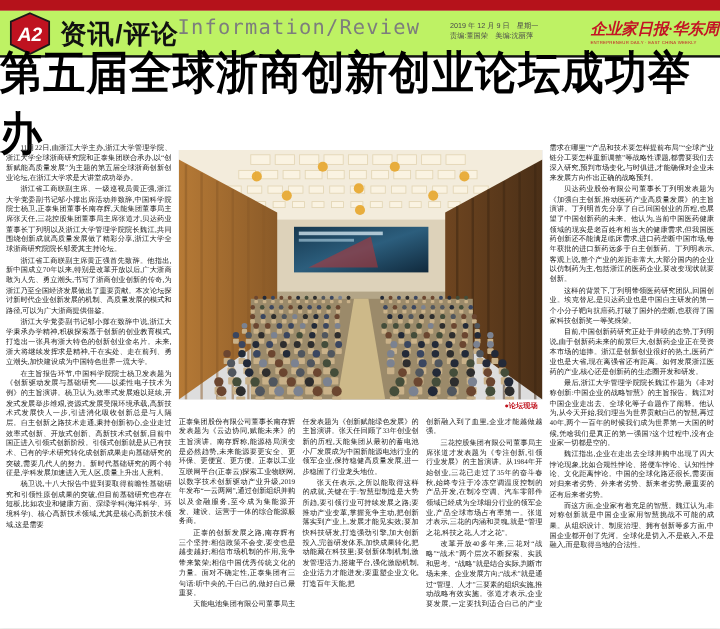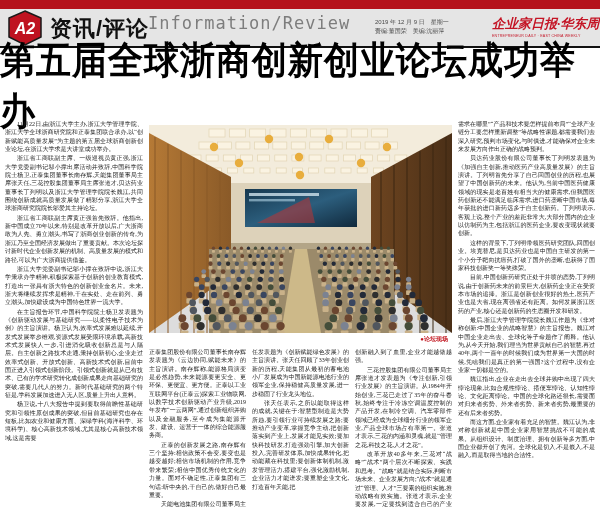--- a/index.html
+++ b/index.html
@@ -4,21 +4,21 @@
 <style>
   * { margin:0; padding:0; box-sizing:border-box; }
   html,body { background:#e8e8e4; }
   .page {
     position:relative; width:600px; height:524px; background:#ffffff;
     font-family:"Liberation Serif","DejaVu Serif",serif; color:#1c1c1c;
     overflow:hidden; box-shadow:0 0 4px rgba(0,0,0,.25);
   }
   
   .topbar { position:absolute; left:0; top:0; width:600px; height:9px; background:#b5121b; }
-  .header { position:absolute; left:0; top:9px; width:600px; height:38px; background:#e5e5e5; }
+  .header { position:absolute; left:0; top:9px; width:600px; height:38px; background:#bef264; }
   .badge { position:absolute; left:8px; top:1px; width:34px; height:36px; }
   .badge svg { display:block; }
   .section-cn {
     position:absolute; left:50px; top:5px; font-size:22px; font-weight:900;
     letter-spacing:1px; color:#111; font-family:"Liberation Sans",sans-serif;
   }
   .section-en {
     position:absolute; left:148px; top:4px; font-size:17px; color:#7d7d7d;
     font-family:"DejaVu Sans Mono",monospace; letter-spacing:1px;
   }

